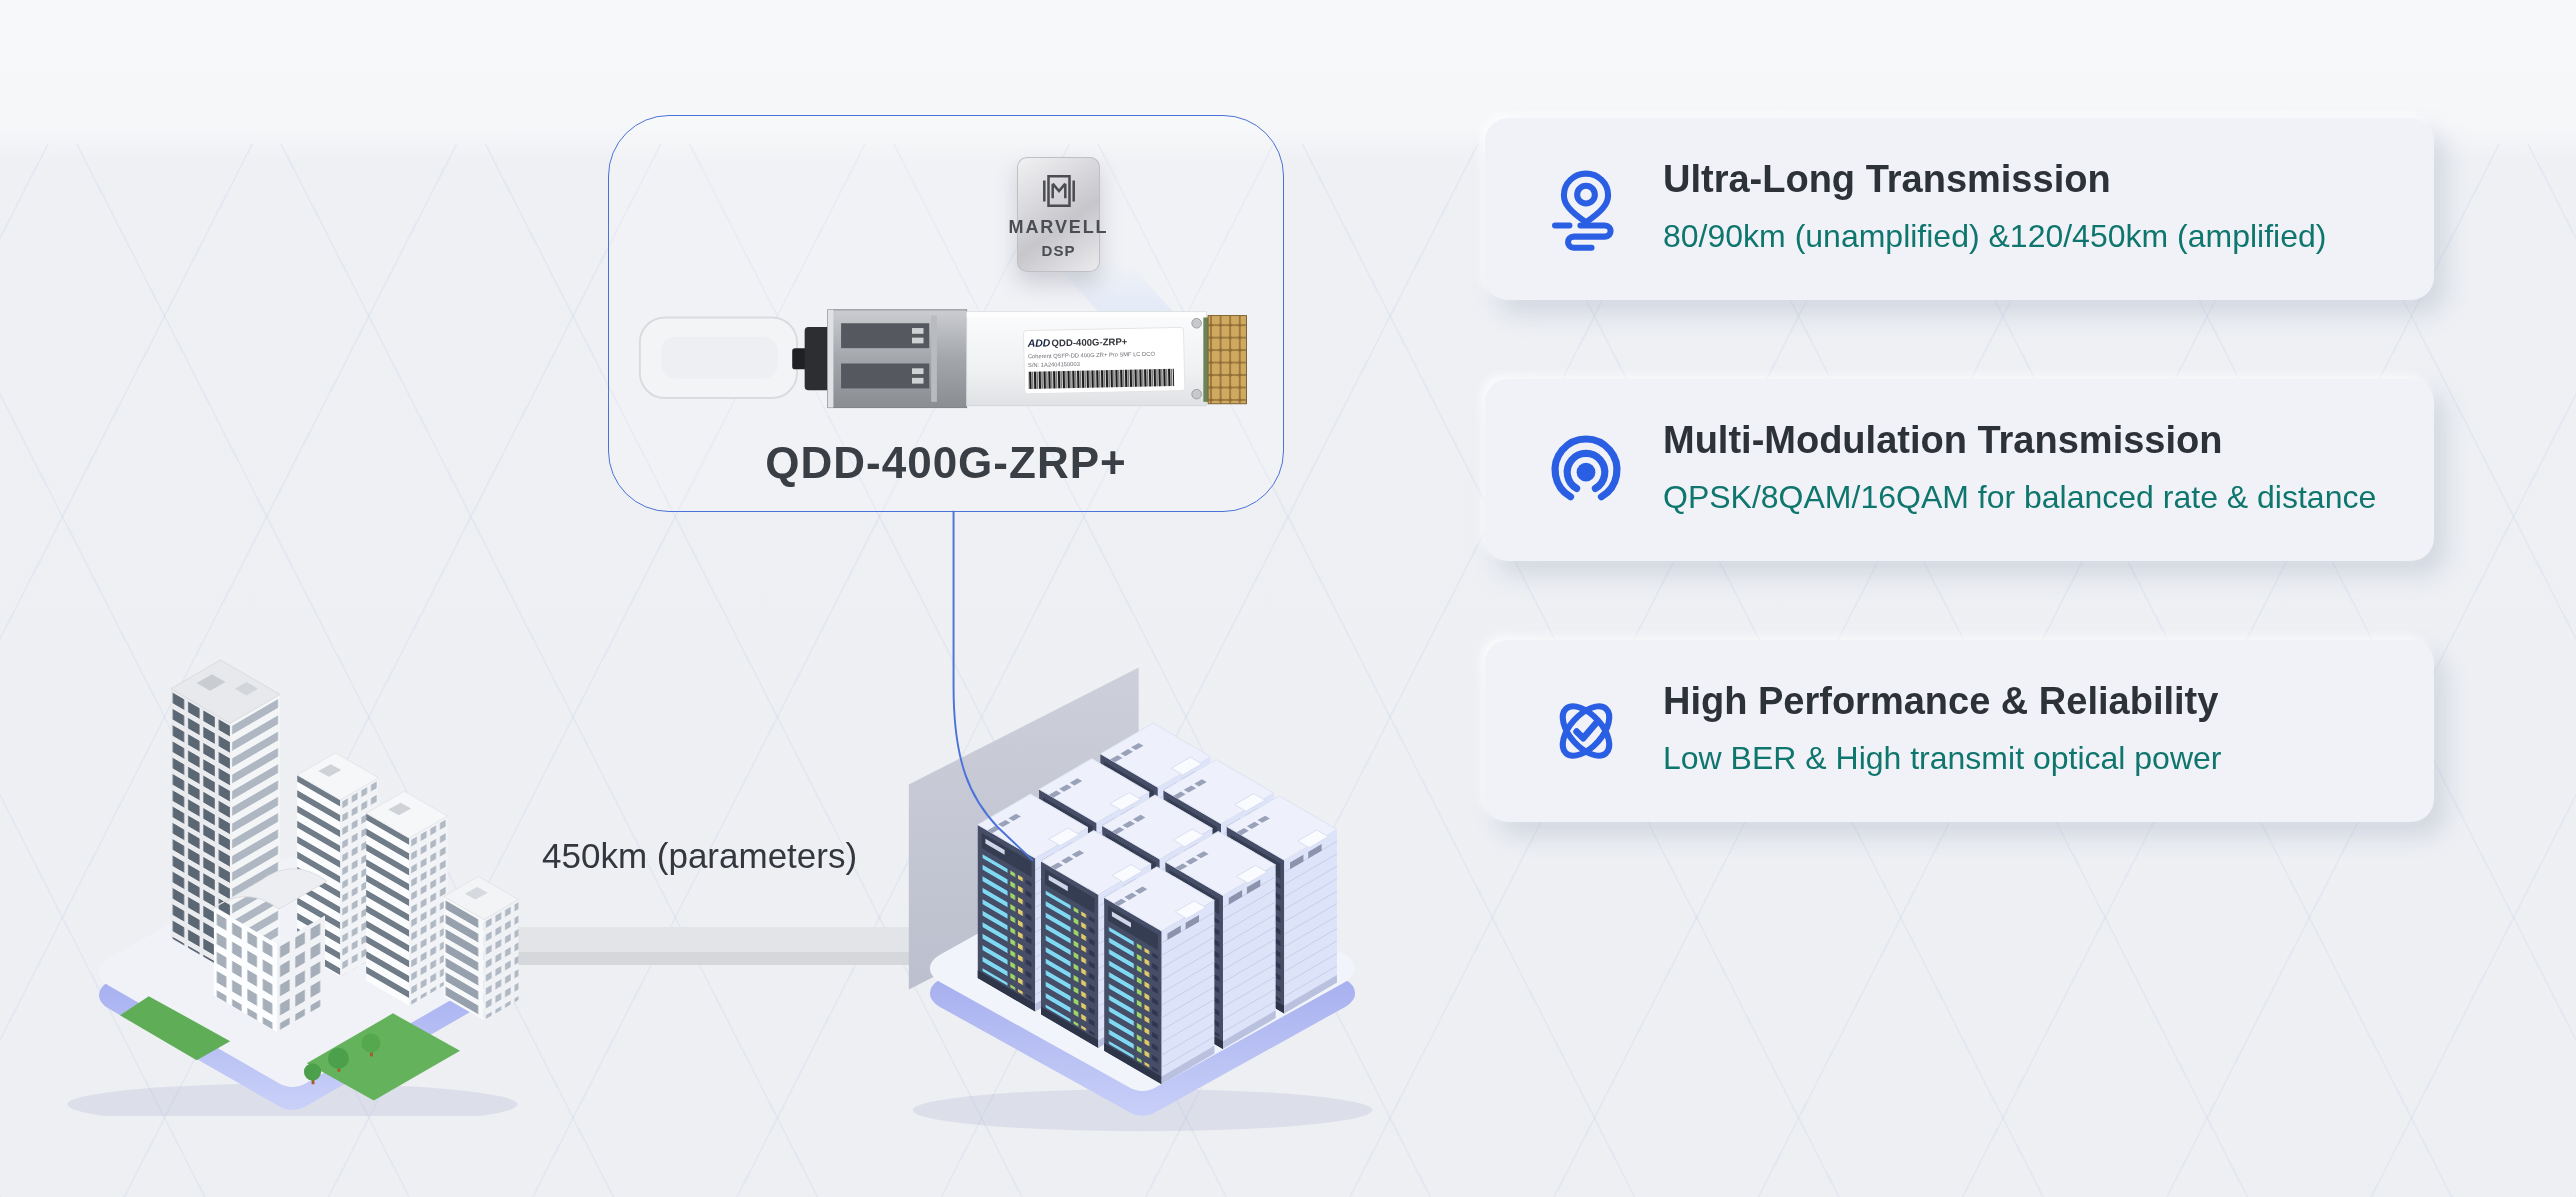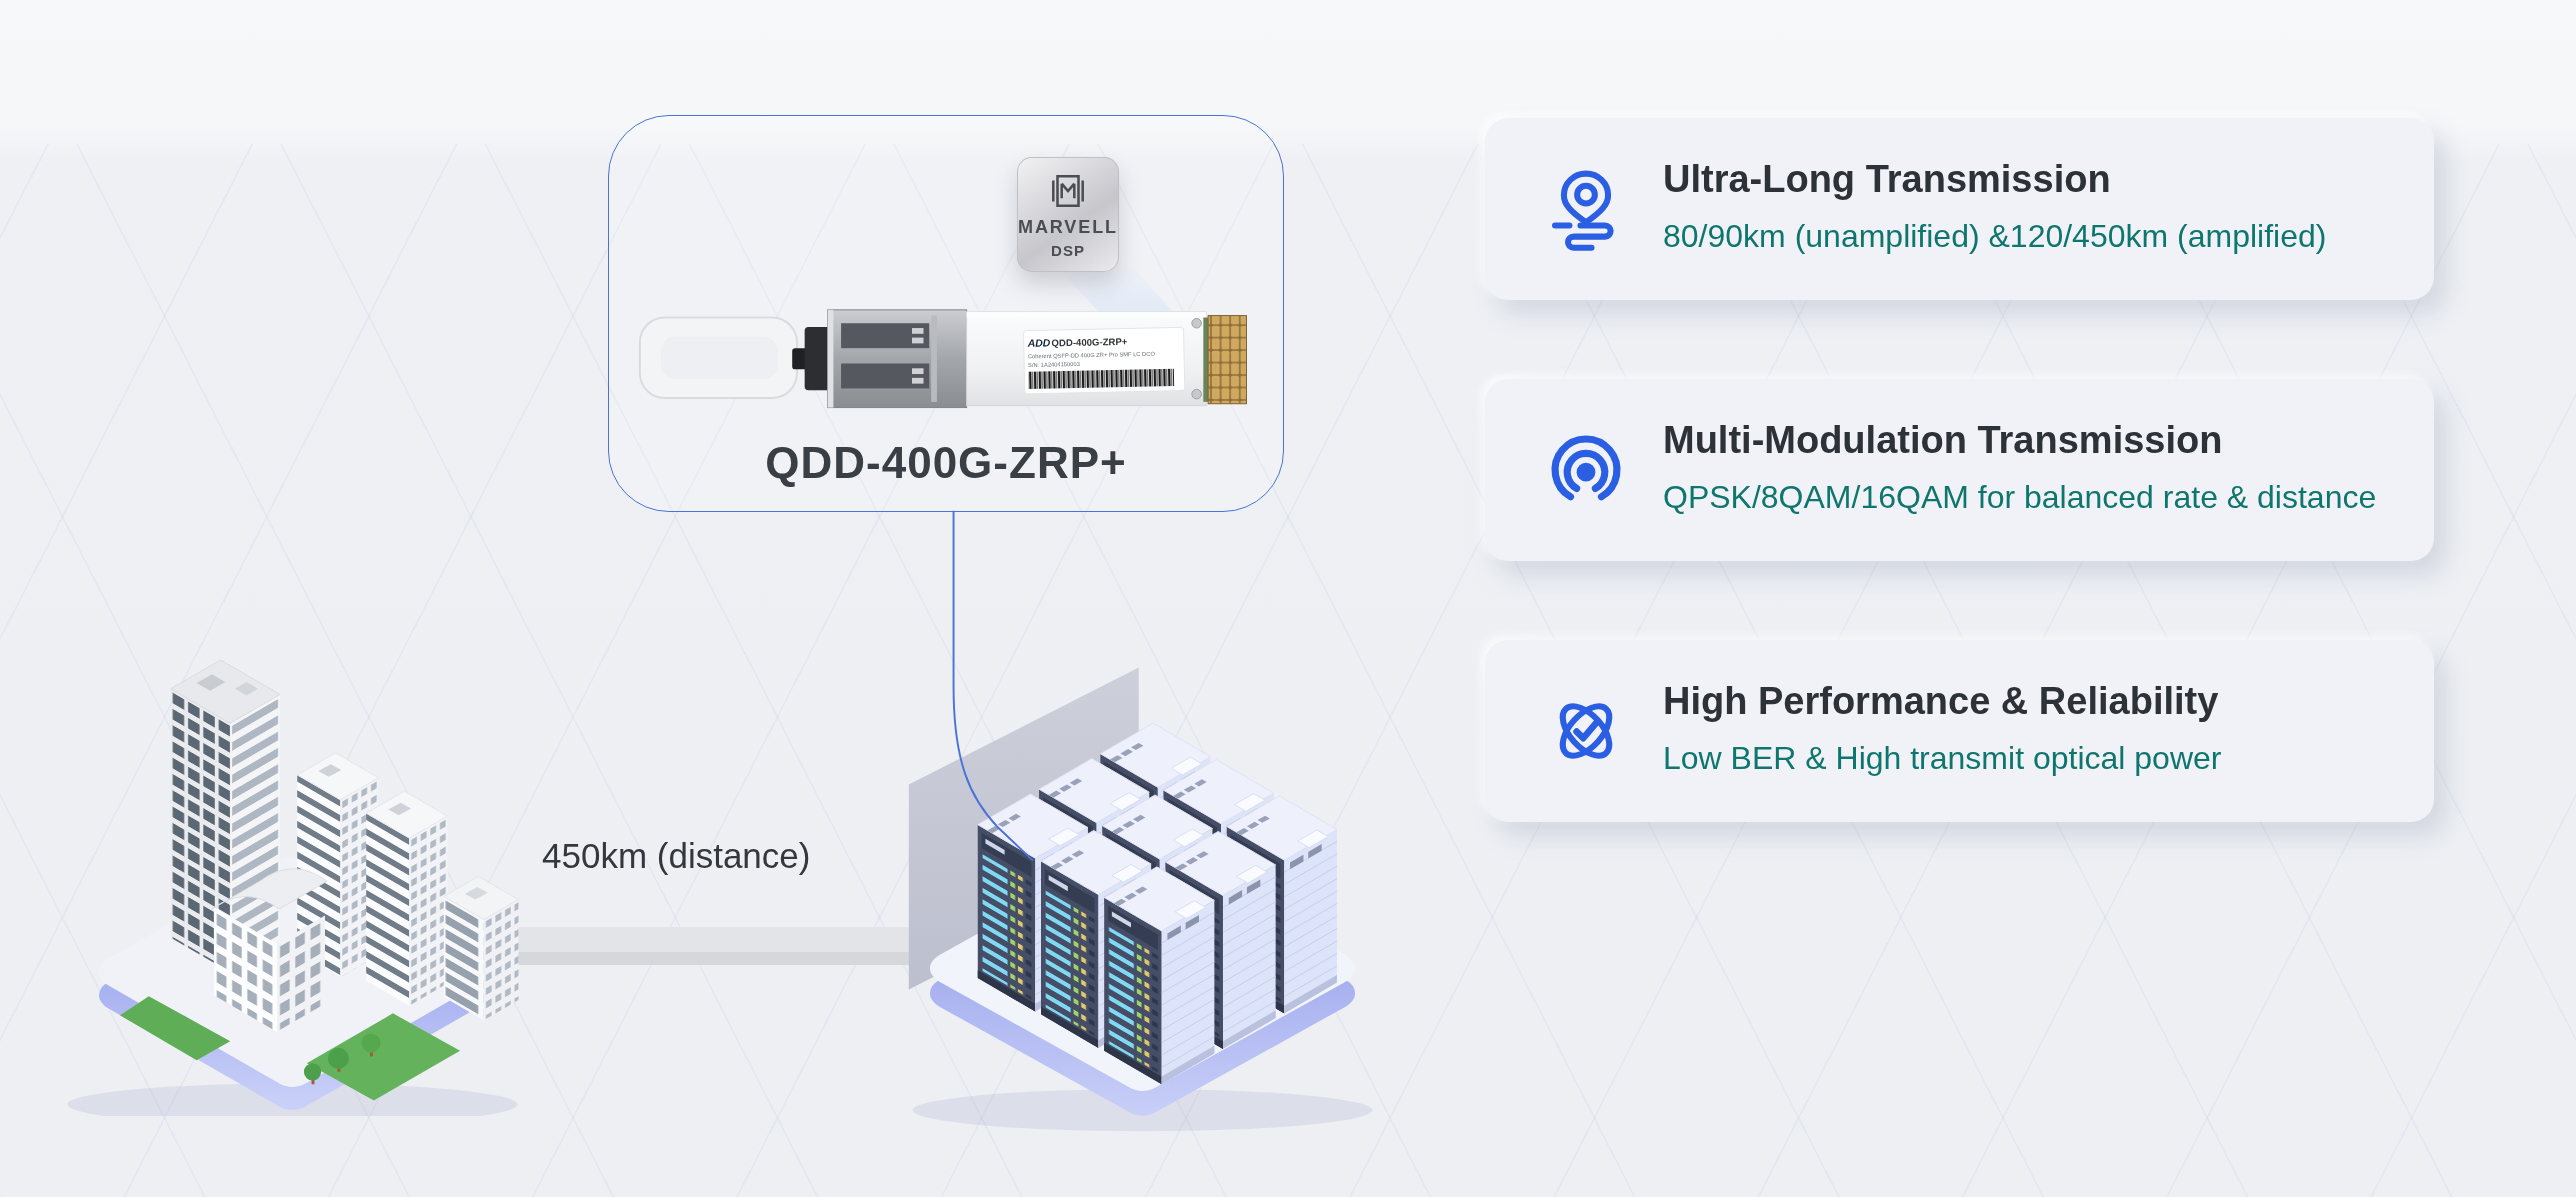--- a/index.html
+++ b/index.html
@@ -13,21 +13,21 @@
     background:
       repeating-linear-gradient(63deg, rgba(190,202,228,0.20) 0 1.9px, transparent 1.9px 182px),
       repeating-linear-gradient(-63deg, rgba(190,202,228,0.20) 0 1.9px, transparent 1.9px 182px);
   }
   
   .module-card{
     position:absolute;left:608px;top:115px;width:674px;height:395px;z-index:5;
     border:1.9px solid #4a72d8;border-radius:61px;background:rgba(255,255,255,0.18);
   }
   .chip{
-    position:absolute;left:408px;top:41px;width:102px;height:115px;border-radius:15px;
+    position:absolute;left:408px;top:41px;width:83px;height:115px;border-radius:10px;
     background:linear-gradient(145deg,#f2f2f4 0%,#dcdce0 30%,#c6c6cb 58%,#ececef 100%);
     box-shadow:0 11.5px 21px rgba(100,105,120,.25), inset 0 0 0 1px #bfc0c5;
     display:flex;flex-direction:column;align-items:center;justify-content:center;
   }
   .chip .brand{font-size:18px;font-weight:700;letter-spacing:1.9px;color:#4b4d52;margin-top:5.8px;}
   .chip .dsp{font-size:15px;font-weight:600;letter-spacing:1px;color:#4b4d52;margin-top:4px;}
   .module-caption{
     position:absolute;left:0;top:322px;width:100%;text-align:center;
     font-size:44px;font-weight:600;color:#3a3e45;letter-spacing:1px;
   }
@@ -311,21 +311,21 @@
 
     <g>
       <rect x="592" y="18" width="5" height="88" fill="#6a8457"></rect>
       <rect x="597" y="16" width="40" height="92" fill="url(#gold)" stroke="#7a5c2c" stroke-width="1"></rect>
     </g>
   </svg>
 
   <div class="module-caption">QDD-400G-ZRP+</div>
 </div>
 
-<div class="link-label">450km (distance)</div>
+<div class="link-label">450km (parameters)</div>
 
 <div class="features">
 
   <div class="feature-card">
     <div class="icon-box">
       <svg width="84" height="84" viewBox="0 0 76 76">
         <g fill="none" stroke="#2b5fe3" stroke-width="5.5" stroke-linecap="round" stroke-linejoin="round">
           <path d="M38 6 C27 6 18 14.5 18 25.5 C18 33.5 23.5 40 38 50 C52.5 40 58 33.5 58 25.5 C58 14.5 49 6 38 6 Z"></path>
           <circle cx="38" cy="25" r="8"></circle>
           <path d="M10 53 H23"></path>

